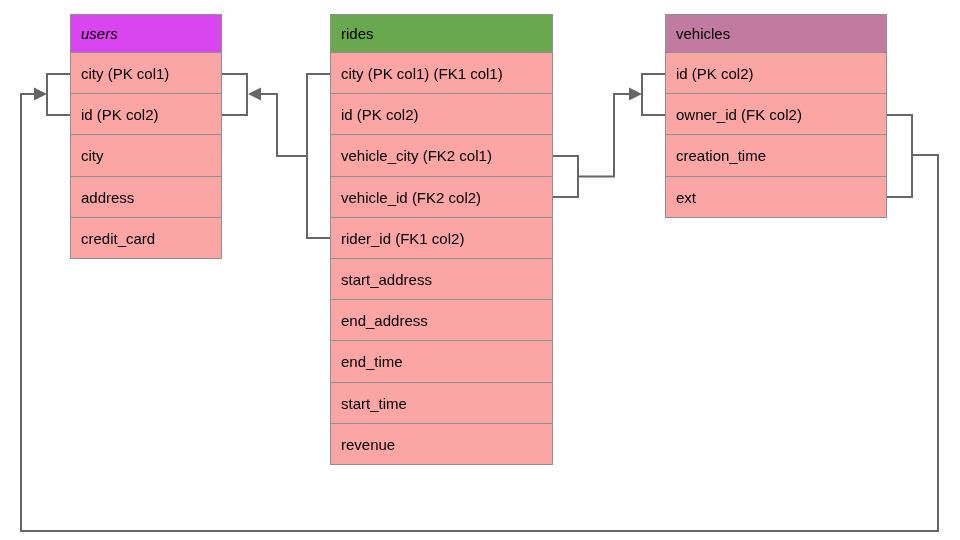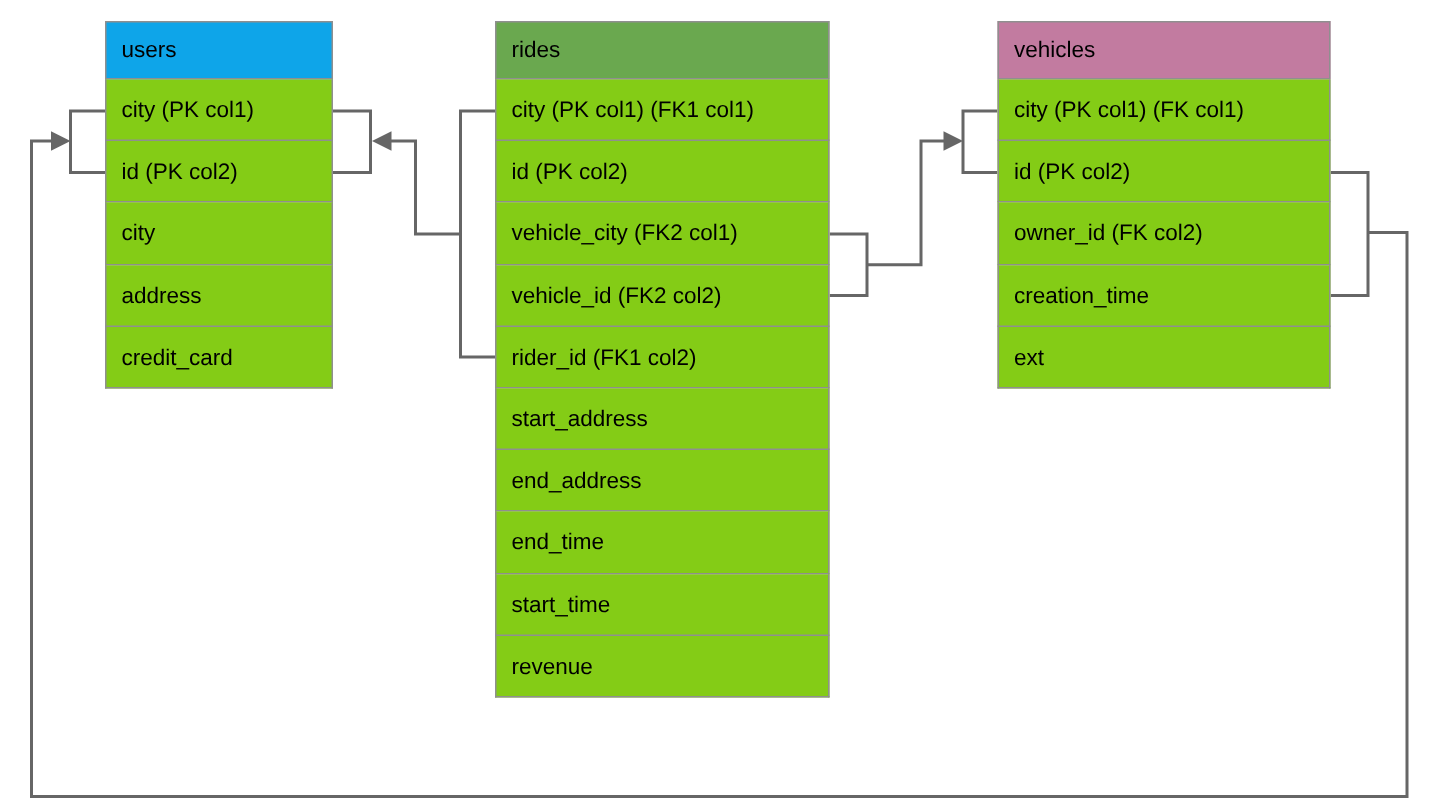--- a/index.html
+++ b/index.html
@@ -40,21 +40,21 @@
     padding-left: 10px;
     border: 1px solid #8f8f8f;
     color: #000;
   }
   .db-table .row {
     height: 41.2px;
     line-height: 41.2px;
     padding-left: 10px;
     border: 1px solid #8f8f8f;
     border-top: none;
-    background: #84cc16;
+    background: #fca5a5;
     white-space: nowrap;
     overflow: hidden;
   }
 
   #t-users    { left: 70px;  top: 14px; width: 152px; }
   #t-rides    { left: 330px; top: 14px; width: 223px; }
   #t-vehicles { left: 665px; top: 14px; width: 222px; border-radius: 21px; }
 </style>
 </head>
 <body>
@@ -73,21 +73,21 @@
     <polygon points="642,94 629,87.5 629,100.5"></polygon>
     <path d="M 665 74 H 642 V 115 H 665"></path>
 
     <path d="M 887 115 H 912 V 197 H 887"></path>
     <path d="M 912 155 H 938 V 531 H 21 V 94 H 35"></path>
     <polygon points="47,94 34,87.5 34,100.5"></polygon>
     <path d="M 70 74 H 47 V 115 H 70"></path>
   </svg>
 
   <div class="db-table" id="t-users">
-    <div class="hdr" style="background: #0ea5e9;">users</div>
+    <div class="hdr" style="background: #d946ef; font-style: italic;">users</div>
     <div class="rows">
         <div class="row">city (PK col1)</div>
         <div class="row">id (PK col2)</div>
         <div class="row">city</div>
         <div class="row">address</div>
         <div class="row">credit_card</div>
       </div>
   </div>
 
   <div class="db-table" id="t-rides">
@@ -102,21 +102,20 @@
         <div class="row">end_address</div>
         <div class="row">end_time</div>
         <div class="row">start_time</div>
         <div class="row">revenue</div>
       </div>
   </div>
 
   <div class="db-table" id="t-vehicles">
     <div class="hdr" style="background: rgb(194, 123, 160);">vehicles</div>
     <div class="rows">
-        <div class="row">city (PK col1) (FK col1)</div>
         <div class="row">id (PK col2)</div>
         <div class="row">owner_id (FK col2)</div>
         <div class="row">creation_time</div>
         <div class="row">ext</div>
       </div>
   </div>
 
 </div>
 
 </body></html>

